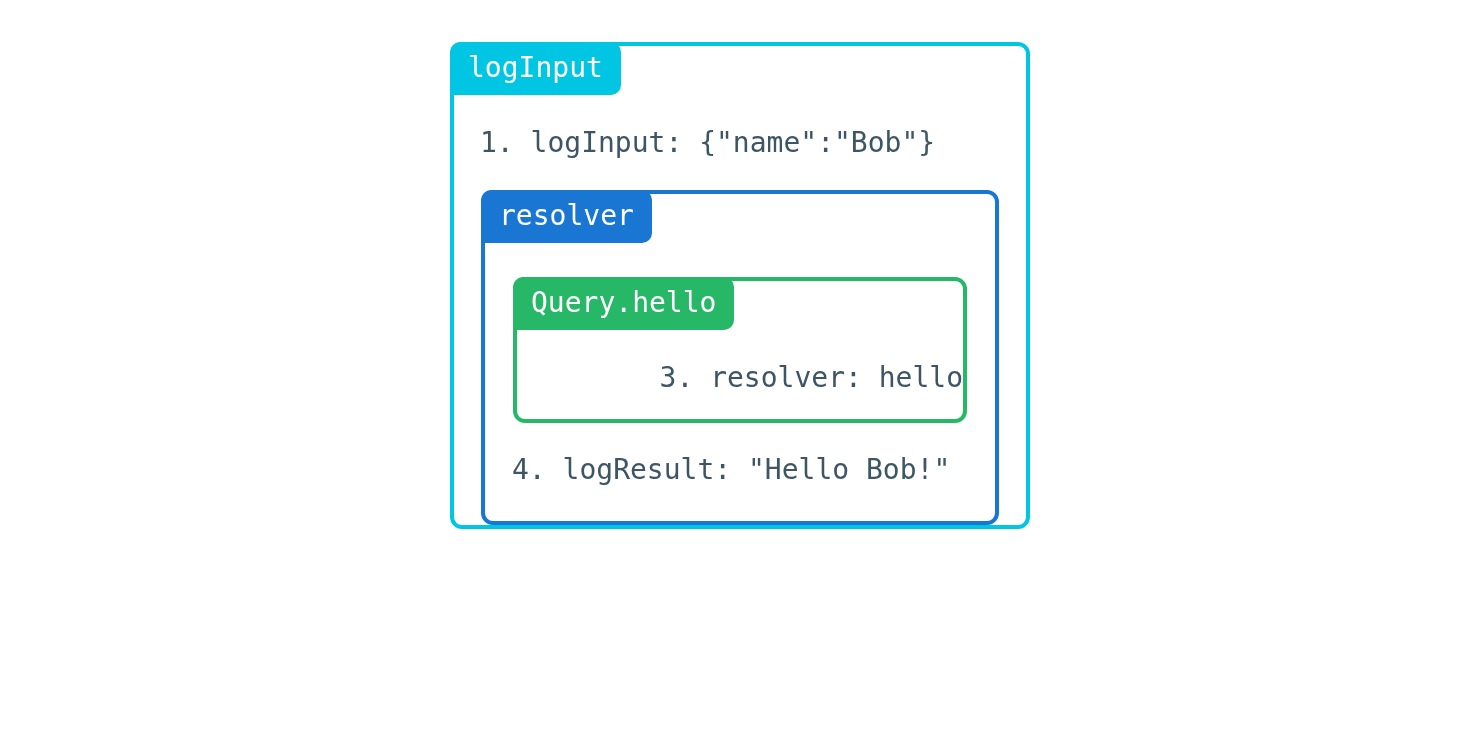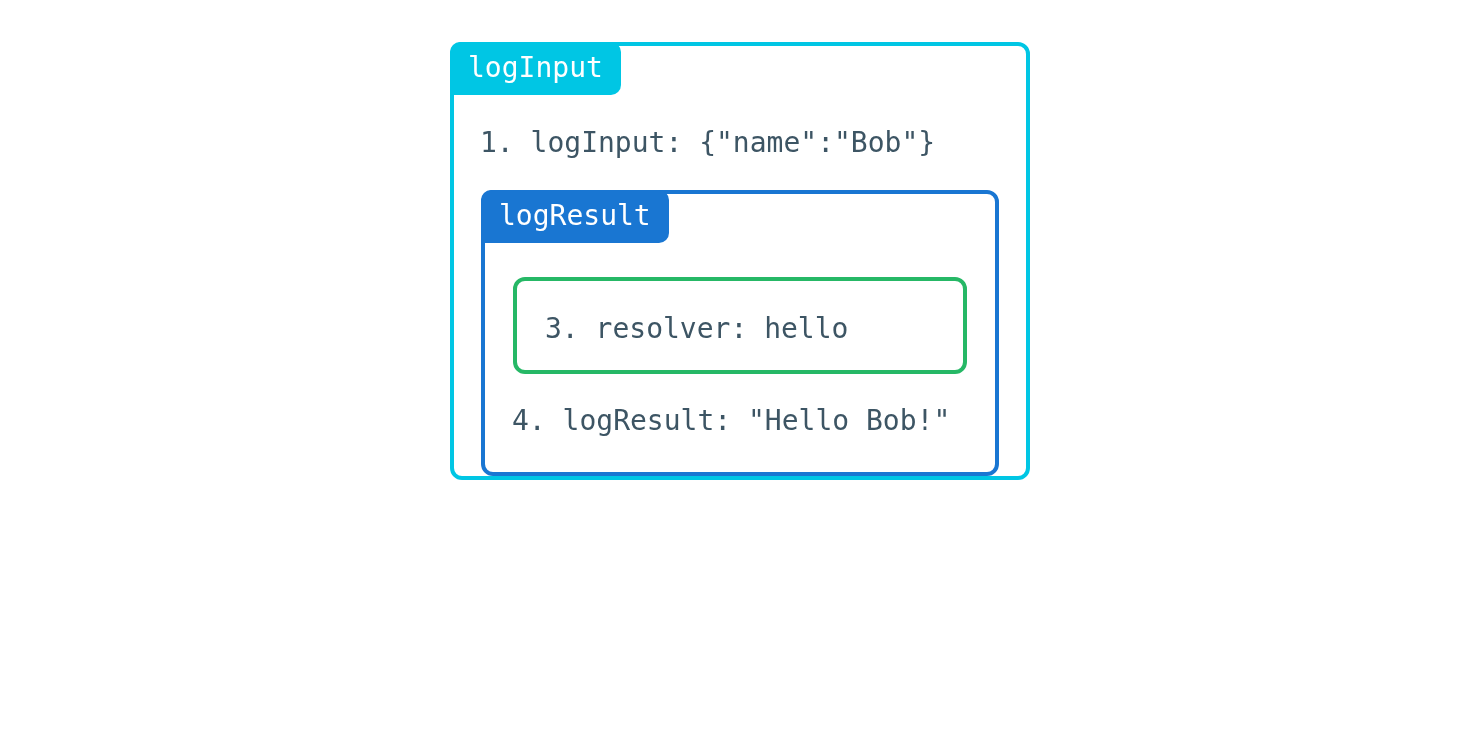--- a/index.html
+++ b/index.html
@@ -59,42 +59,43 @@
   .badge.blue  { background: var(--blue); }
   .badge.green { background: var(--green); }
   .line {
     font-size: 28px;
     line-height: 28px;
     color: var(--ink);
     white-space: pre;
   }
   .l1 { margin: 34px 0 0 26px; }
   .l2 { margin: 34px 0 0 27px; }
-  .l3 { margin: 34px 0 27px 28px; }
+  .l3 { margin: 34px 0 27px 28px; text-align: right; }
   .l4 { margin: 33px 0 37px 27px; }
   .l5 { margin: 35px 0 36px 26px; }
 </style>
 </head>
 <body>
 
 <div class="canvas">
 
   <div class="box outer">
 
     <div class="badge cyan">logInput</div>
 
     <div class="line l1">1. logInput: {"name":"Bob"}</div>
 
     <div class="box mid">
 
-      <div class="badge blue">logResult</div>
+      <div class="badge blue">resolver</div>
 
 
       <div class="box inner">
 
+        <div class="badge green">Query.hello</div>
 
         <div class="line l3">3. resolver: hello</div>
       </div>
 
       <div class="line l4">4. logResult: "Hello Bob!"</div>
     </div>
 
   </div>
 
 </div>

